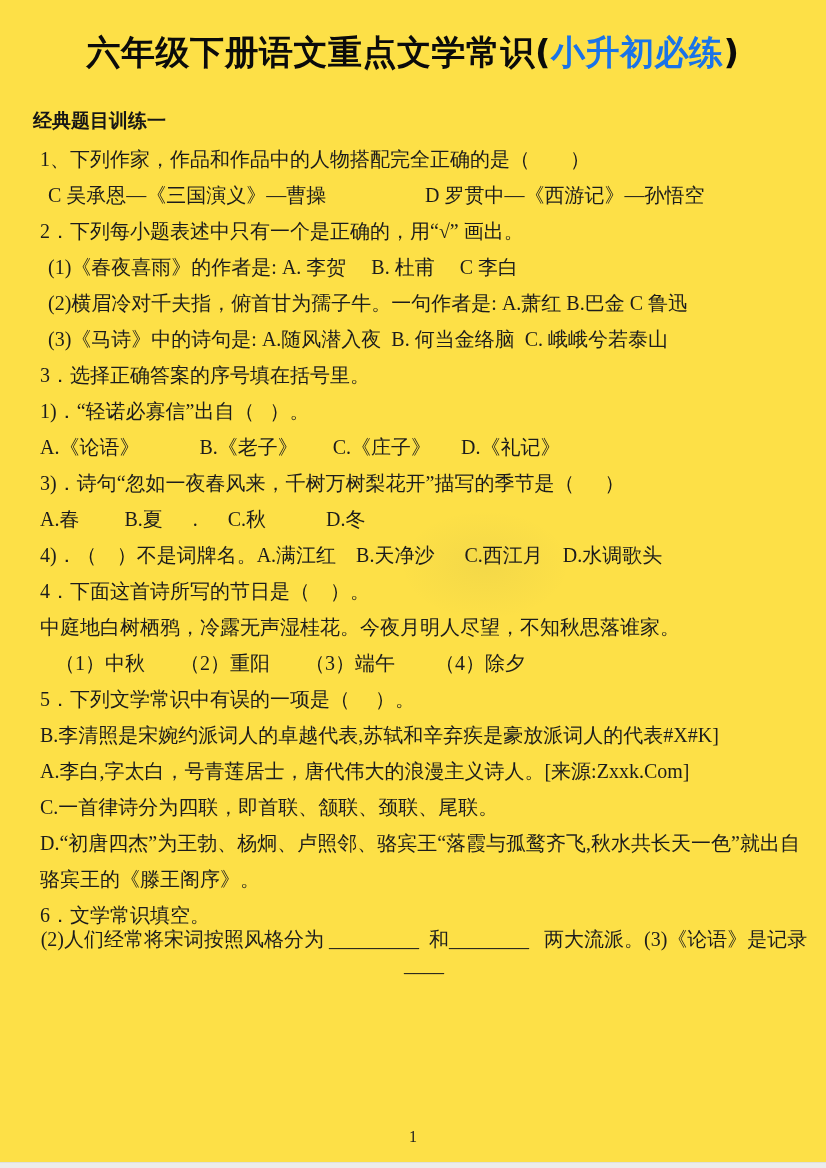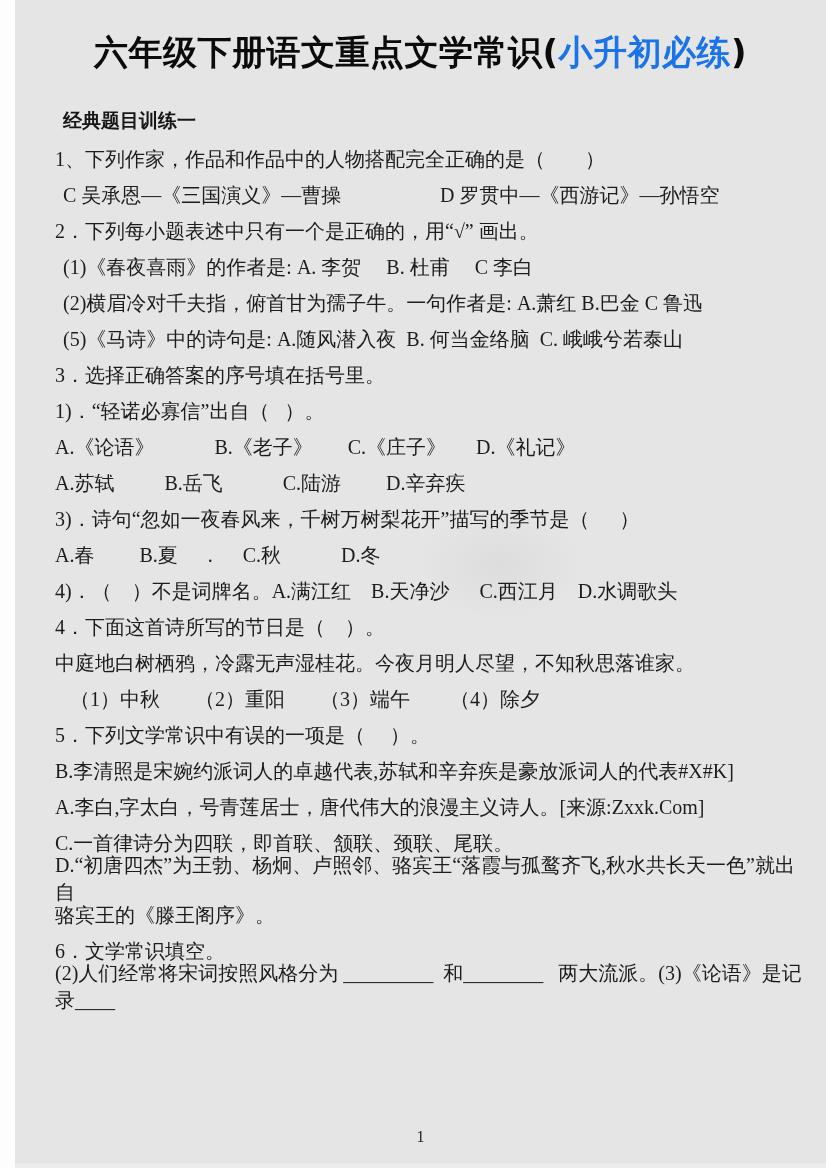--- a/index.html
+++ b/index.html
@@ -6,47 +6,46 @@
   body {
     width: 826px; height: 1168px;
     background: #fdfdfd;
     overflow: hidden;
     font-family: "Liberation Serif", serif;
     color: #1c1c1c;
     position: relative;
   }
   .page {
     position: absolute; inset: 0;
-    background: #e5e5e5;
-    margin-left: 15px;
+    background: #fde047;
   }
   .doc-title {
     position: absolute;
     top: 30px; left: 0; right: 0;
     text-align: center;
     font-family: "DejaVu Sans", sans-serif;
     font-weight: 900;
     font-size: 34px;
     line-height: 44px;
     letter-spacing: 0.5px;
     color: #0b0b0b;
     white-space: pre;
   }
   .section-heading {
     position: absolute;
-    top: 108px; left: 48px;
+    top: 108px; left: 33px;
     font-family: "DejaVu Sans", sans-serif;
     font-weight: 700;
     font-size: 19px;
     color: #161616;
     white-space: pre;
   }
   .content {
     position: absolute;
-    top: 141px; left: 40px; right: 18px;
+    top: 141px; left: 40px; right: 18px; text-align: center;
   }
   .line {
     height: 36px;
     display: flex;
     align-items: center;
     font-size: 20px;
     white-space: pre-wrap;
     position: relative;
   }
   .ind8  { padding-left: 8px; }
@@ -90,26 +89,25 @@
 
     <div class="line">1、下列作家，作品和作品中的人物搭配完全正确的是（        ）</div>
     <div class="line pair">
       <span class="col-left">C 吴承恩—《三国演义》—曹操</span>
       <span class="col-right">D 罗贯中—《西游记》—孙悟空</span>
     </div>
 
     <div class="line">2．下列每小题表述中只有一个是正确的，用“√” 画出。</div>
     <div class="line ind8">(1)《春夜喜雨》的作者是: A. 李贺     B. 杜甫     C 李白</div>
     <div class="line ind8">(2)横眉冷对千夫指，俯首甘为孺子牛。一句作者是: A.萧红 B.巴金 C 鲁迅</div>
-    <div class="line ind8">(5)《马诗》中的诗句是: A.随风潜入夜  B. 何当金络脑  C. 峨峨兮若泰山</div>
+    <div class="line ind8">(3)《马诗》中的诗句是: A.随风潜入夜  B. 何当金络脑  C. 峨峨兮若泰山</div>
 
     <div class="line">3．选择正确答案的序号填在括号里。</div>
     <div class="line">1)．“轻诺必寡信”出自（   ）。</div>
     <div class="line">A.《论语》            B.《老子》       C.《庄子》      D.《礼记》</div>
-    <div class="line">A.苏轼          B.岳飞            C.陆游         D.辛弃疾</div>
     <div class="line">3)．诗句“忽如一夜春风来，千树万树梨花开”描写的季节是（      ）</div>
     <div class="line">A.春         B.夏      .      C.秋            D.冬</div>
     <div class="line">4)．（    ）不是词牌名。A.满江红    B.天净沙      C.西江月    D.水调歌头</div>
 
     <div class="line">4．下面这首诗所写的节日是（    ）。</div>
     <div class="line">中庭地白树栖鸦，冷露无声湿桂花。今夜月明人尽望，不知秋思落谁家。</div>
     <div class="line ind15">（1）中秋       （2）重阳       （3）端午        （4）除夕</div>
 
     <div class="line">5．下列文学常识中有误的一项是（     ）。</div>
     <div class="line">B.李清照是宋婉约派词人的卓越代表,苏轼和辛弃疾是豪放派词人的代表#X#K]</div>

